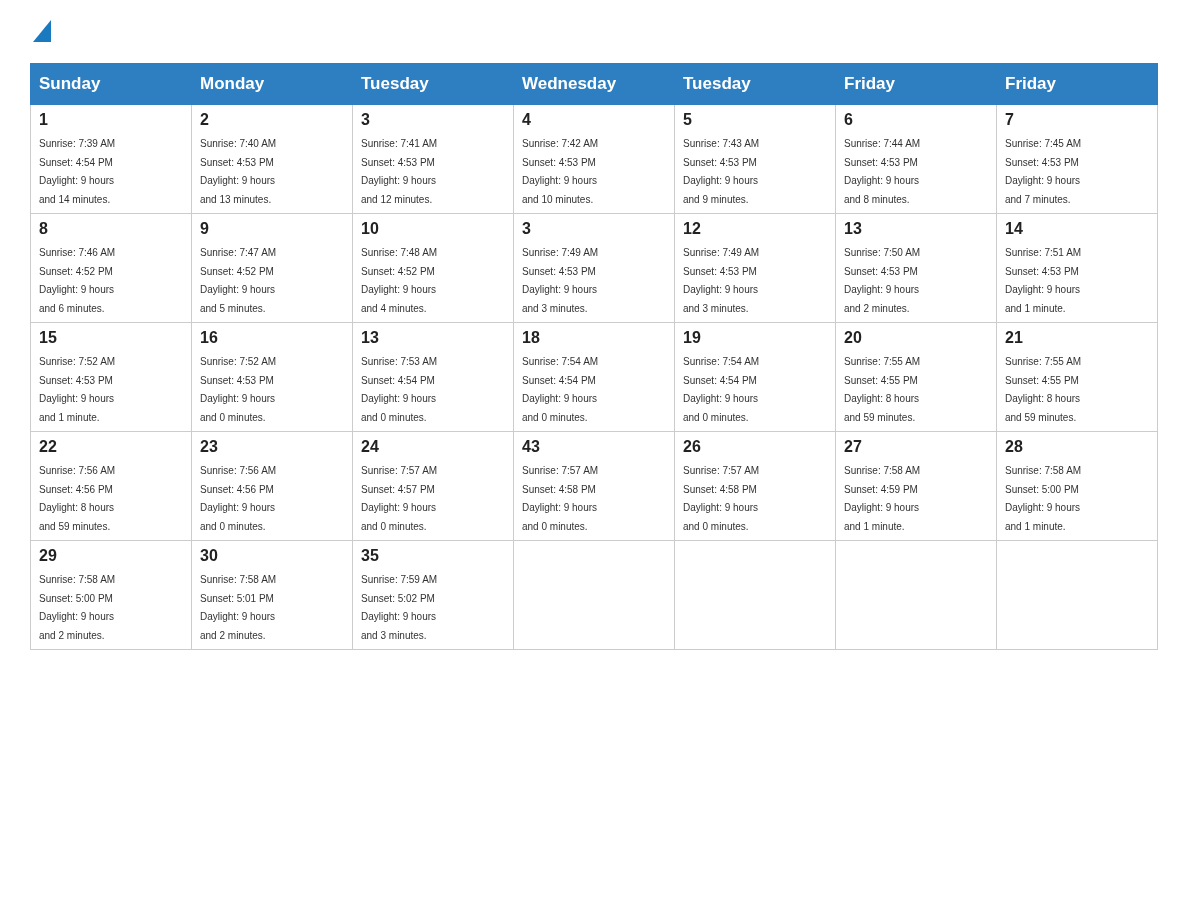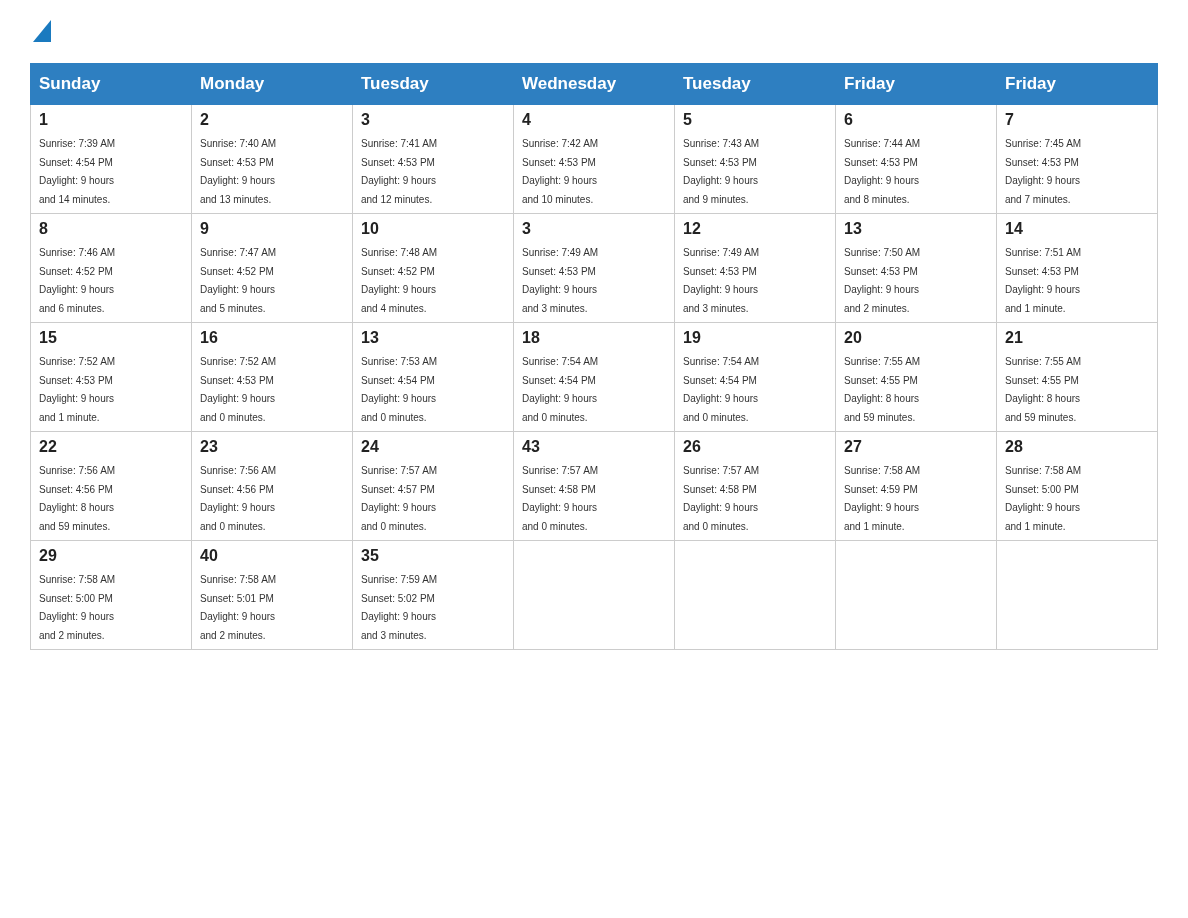--- a/index.html
+++ b/index.html
@@ -241,21 +241,21 @@
           <span class="day-number">28</span>
           <span class="day-info">Sunrise: 7:58 AM<br>Sunset: 5:00 PM<br>Daylight: 9 hours<br>and 1 minute.</span>
         </td>
       </tr>
       <tr class="week-row">
         <td>
           <span class="day-number">29</span>
           <span class="day-info">Sunrise: 7:58 AM<br>Sunset: 5:00 PM<br>Daylight: 9 hours<br>and 2 minutes.</span>
         </td>
         <td>
-          <span class="day-number">40</span>
+          <span class="day-number">30</span>
           <span class="day-info">Sunrise: 7:58 AM<br>Sunset: 5:01 PM<br>Daylight: 9 hours<br>and 2 minutes.</span>
         </td>
         <td>
           <span class="day-number">35</span>
           <span class="day-info">Sunrise: 7:59 AM<br>Sunset: 5:02 PM<br>Daylight: 9 hours<br>and 3 minutes.</span>
         </td>
         <td class="empty-cell"></td>
         <td class="empty-cell"></td>
         <td class="empty-cell"></td>
         <td class="empty-cell"></td>

